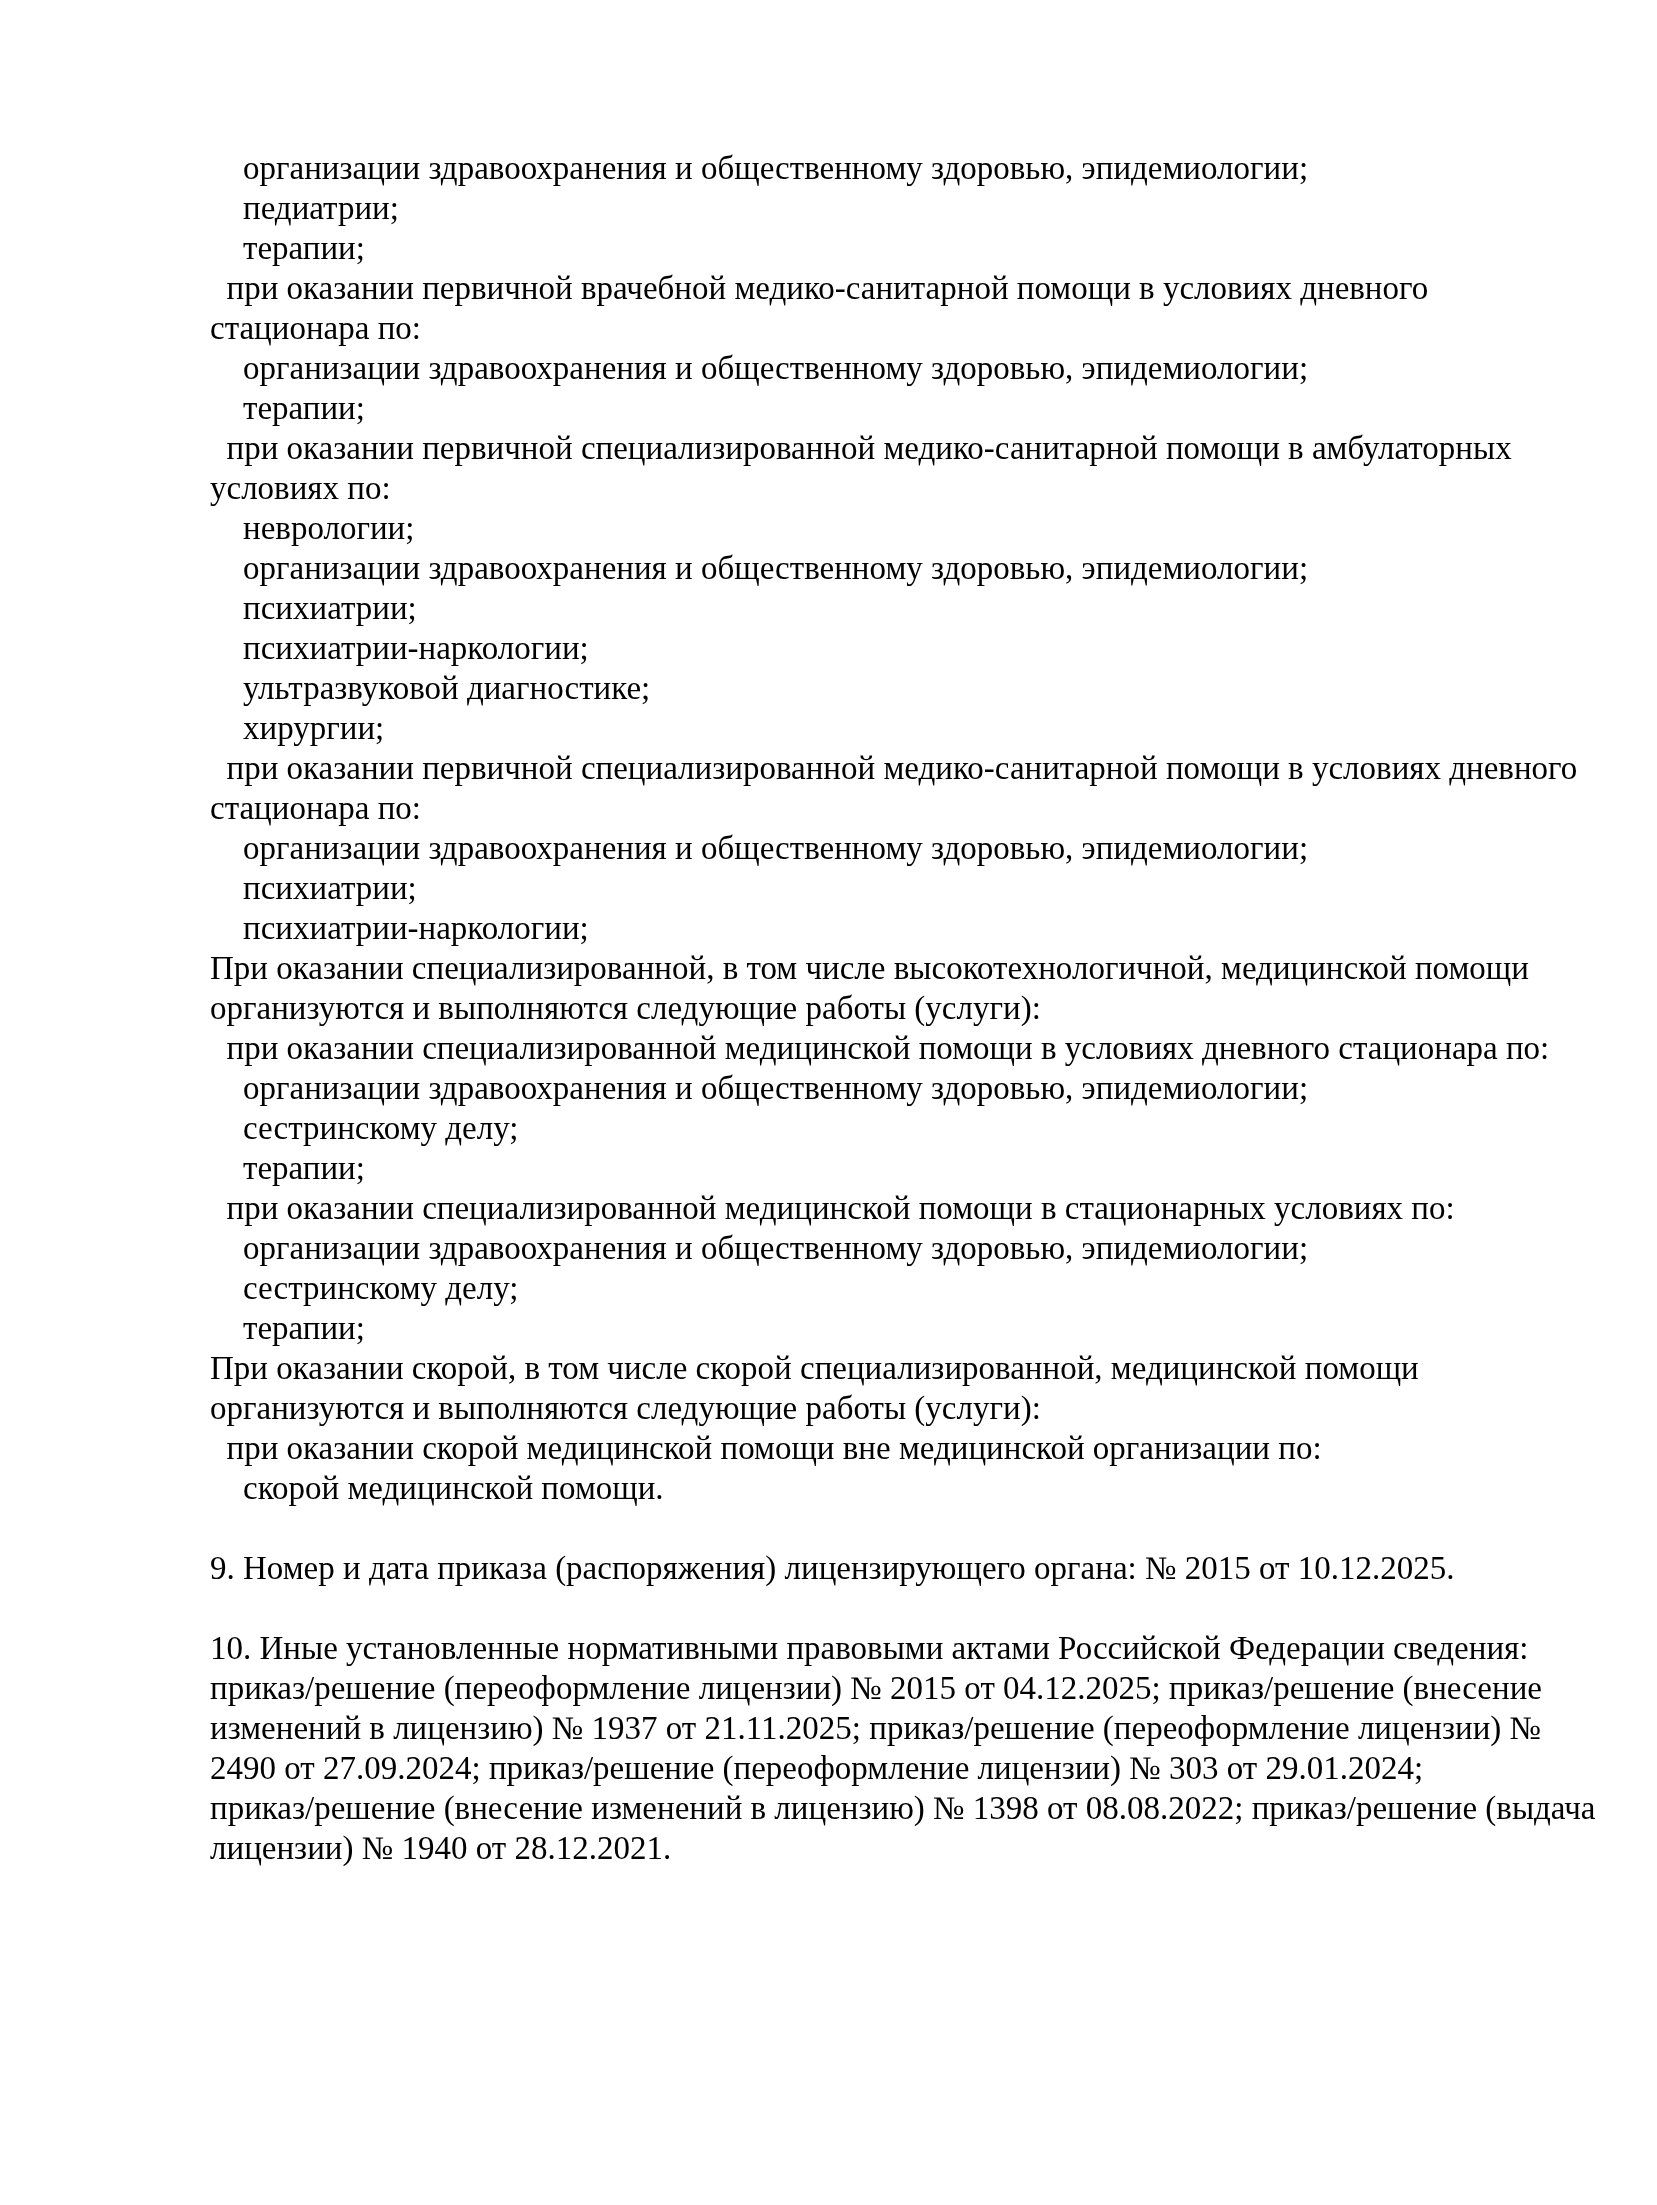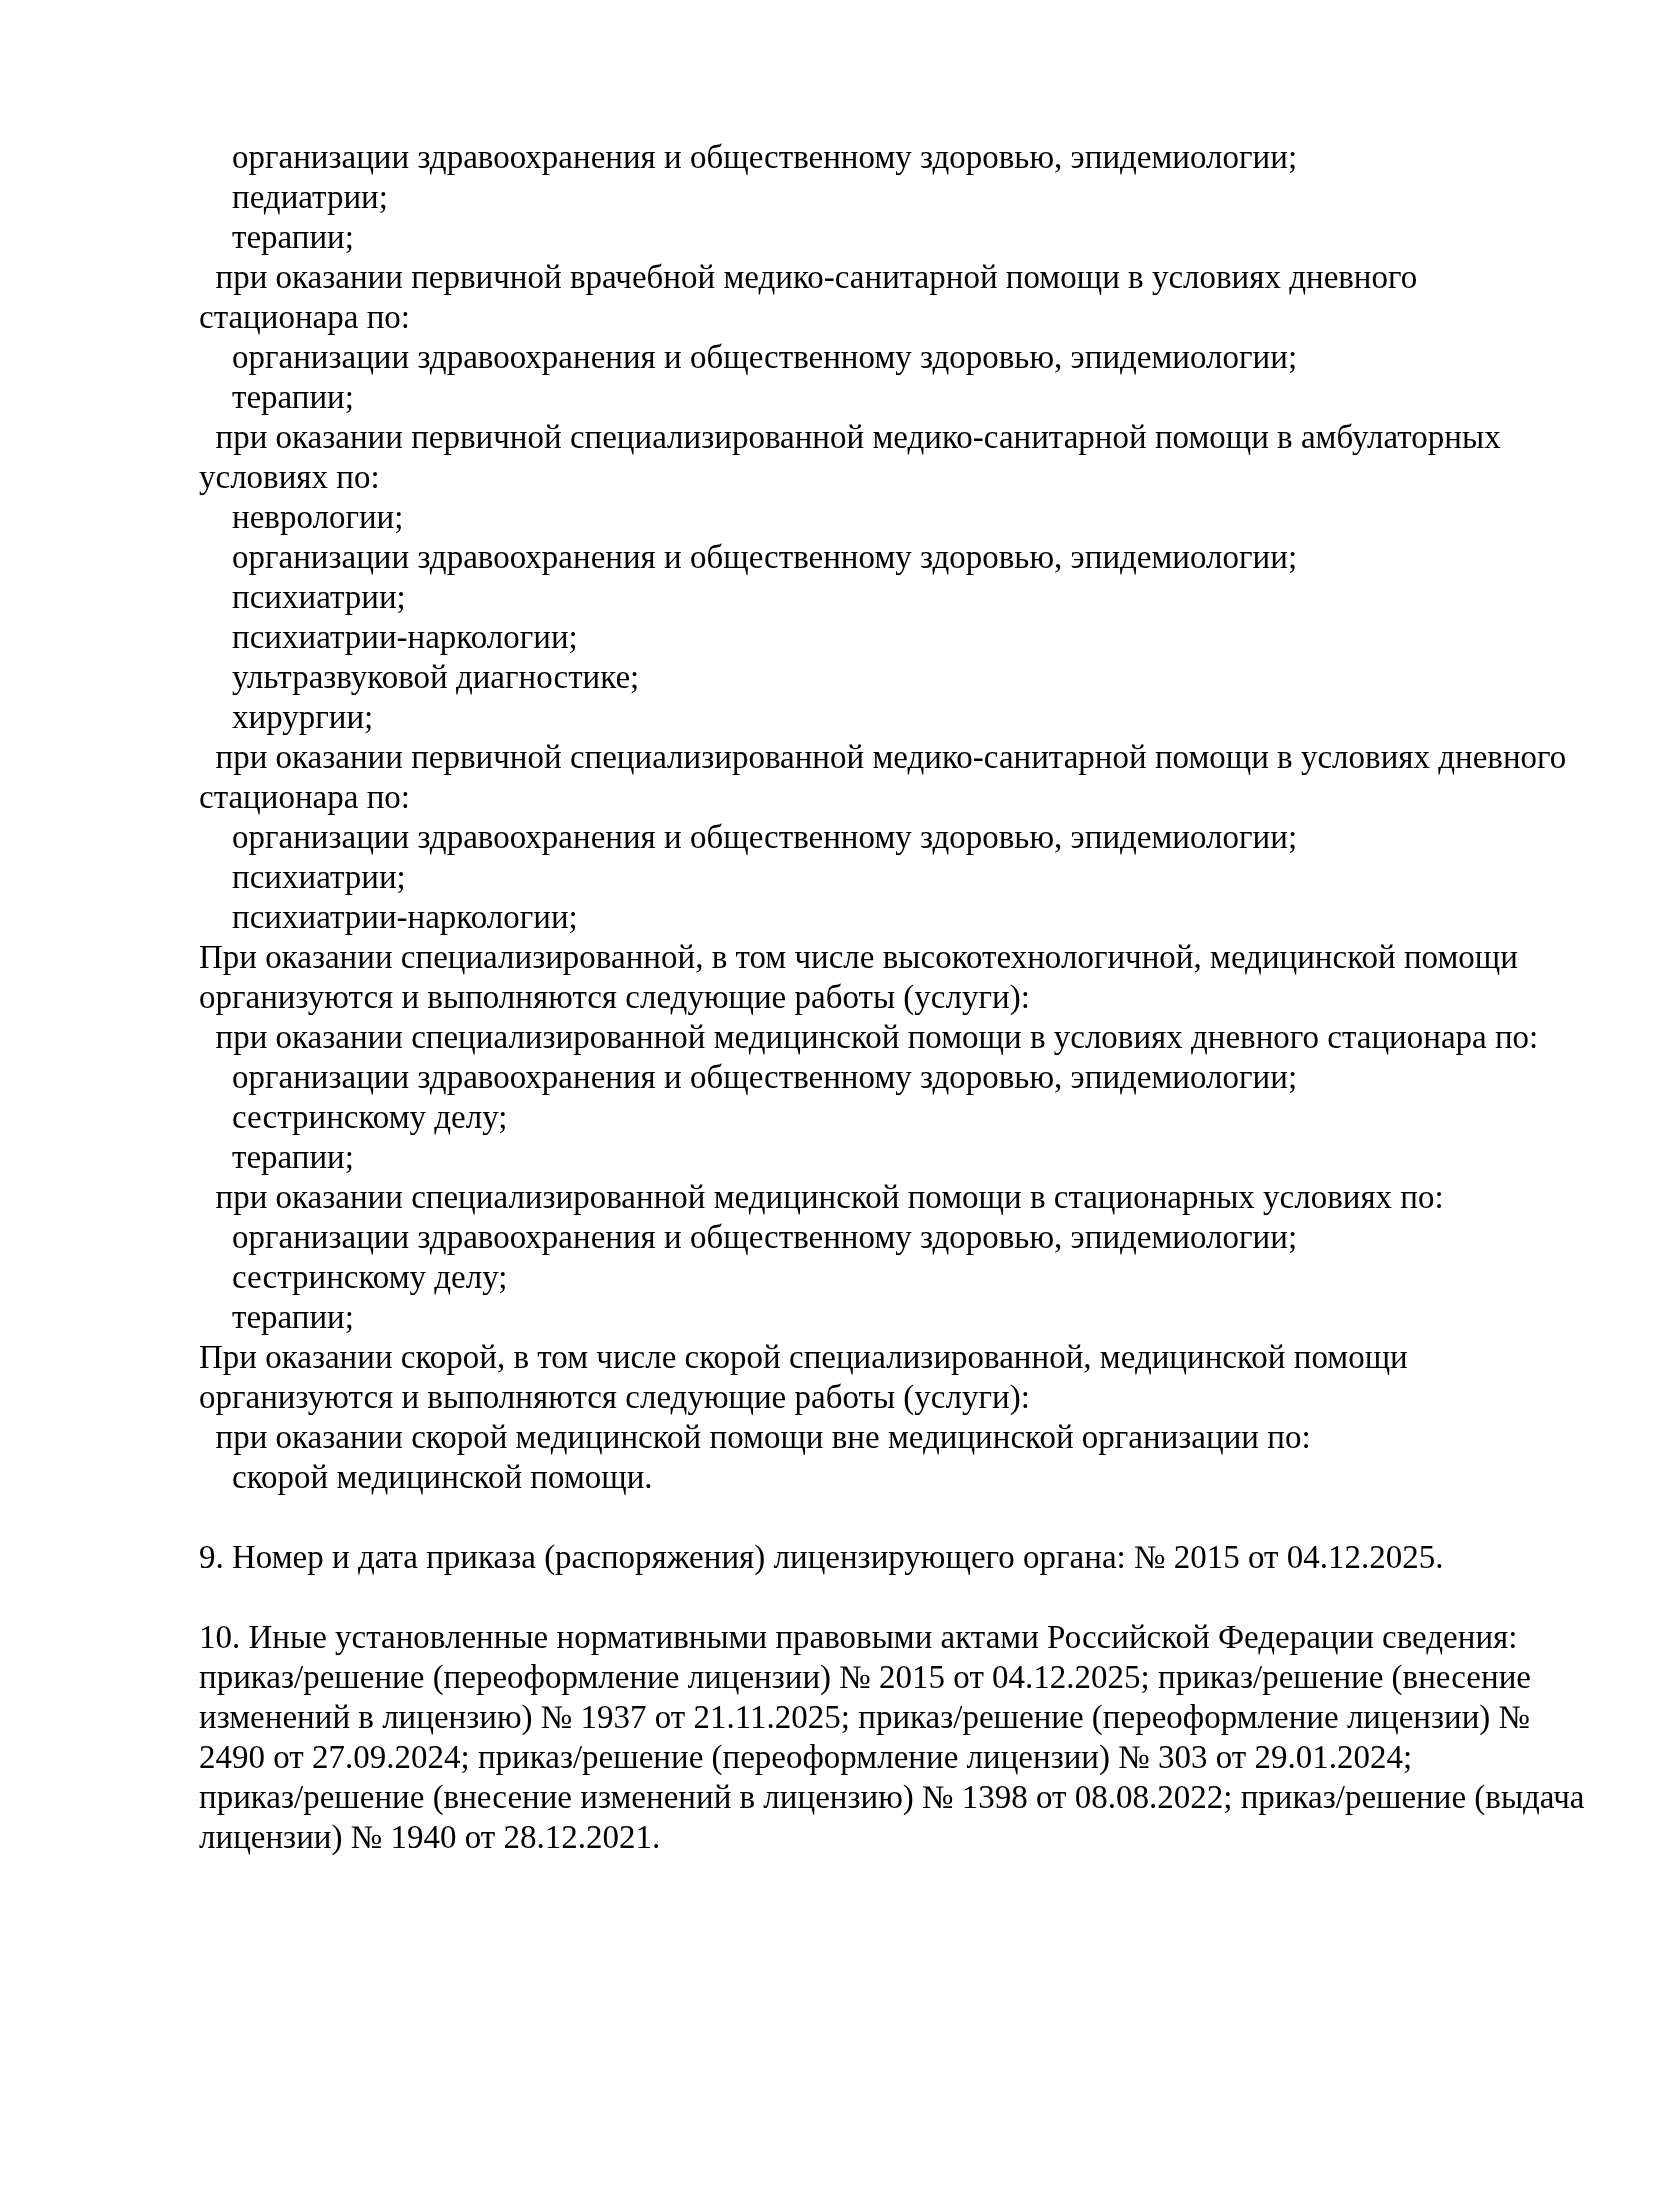--- a/index.html
+++ b/index.html
@@ -19,21 +19,21 @@
     left: 199px;
     top: 137px;
     width: 1430px;
     font-family: "Liberation Serif", "DejaVu Serif", serif;
     font-size: 33px;
     line-height: 40px;
     color: #000000;
   }
   .text-block {
     white-space: pre;          
-    margin: 0;
+    margin: 11px;
   }
   .gap-one-line {
     margin-top: 40px;        
   }
 </style>
 </head>
 <body>
 
 <div class="page">
   <div class="doc-text">
@@ -66,21 +66,21 @@
     терапии;
   при оказании специализированной медицинской помощи в стационарных условиях по:
     организации здравоохранения и общественному здоровью, эпидемиологии;
     сестринскому делу;
     терапии;
 При оказании скорой, в том числе скорой специализированной, медицинской помощи
 организуются и выполняются следующие работы (услуги):
   при оказании скорой медицинской помощи вне медицинской организации по:
     скорой медицинской помощи.</div>
 
-    <div class="text-block gap-one-line">9. Номер и дата приказа (распоряжения) лицензирующего органа: № 2015 от 04.12.2025.</div>
+    <div class="text-block gap-one-line">9. Номер и дата приказа (распоряжения) лицензирующего органа: № 2015 от 10.12.2025.</div>
 
     <div class="text-block gap-one-line">10. Иные установленные нормативными правовыми актами Российской Федерации сведения:
 приказ/решение (переоформление лицензии) № 2015 от 04.12.2025; приказ/решение (внесение
 изменений в лицензию) № 1937 от 21.11.2025; приказ/решение (переоформление лицензии) №
 2490 от 27.09.2024; приказ/решение (переоформление лицензии) № 303 от 29.01.2024;
 приказ/решение (внесение изменений в лицензию) № 1398 от 08.08.2022; приказ/решение (выдача
 лицензии) № 1940 от 28.12.2021.</div>
 
   </div>
 </div>

